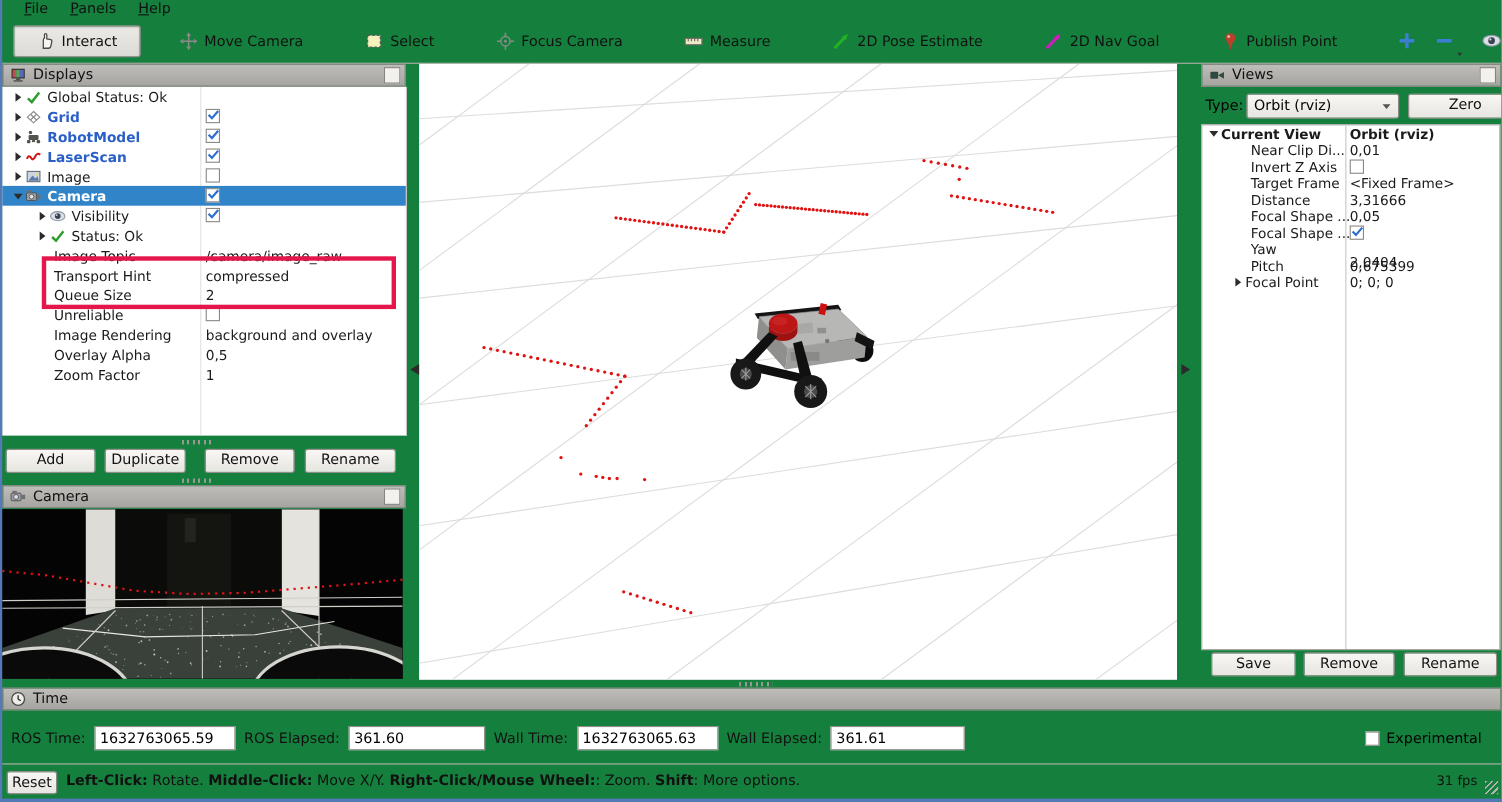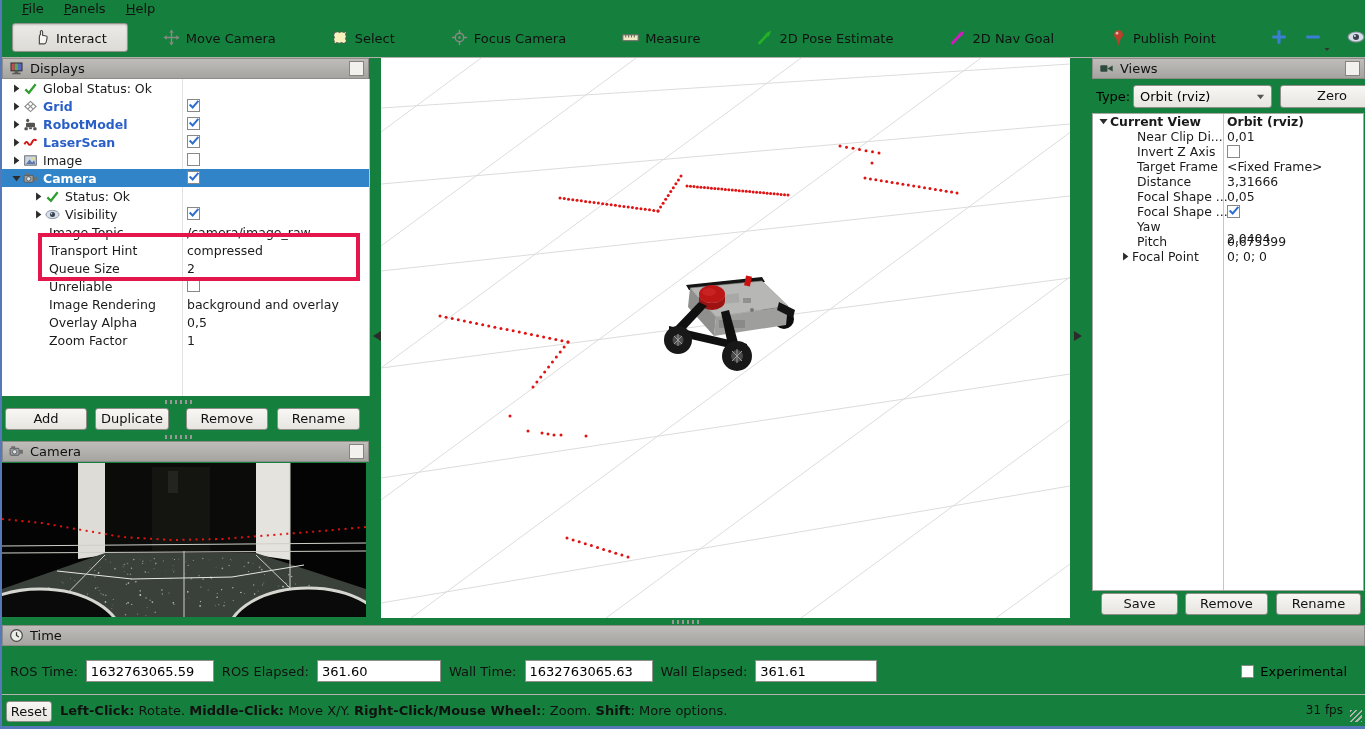--- a/index.html
+++ b/index.html
@@ -304,40 +304,40 @@
             <path d="M3 8.5 L6.5 12 L13 4.5" stroke="#2f6fd0" stroke-width="2.3" fill="none"></path>
           </svg>
         </span>
       </div>
       <div class="trow">
         <span class="spacer" style="width: 30px;"></span>
         <span class="exp"><svg width="100%" height="100%" viewBox="0 0 16 16">
             <polygon points="5,3 11.5,8 5,13" fill="#2b2b2b"></polygon>
           </svg></span>
         <span class="ricon"><svg width="100%" height="100%" viewBox="0 0 16 16">
-            <path d="M2.5 9 L6.3 12.6 L13.5 3.4" stroke="#2e9e2e" stroke-width="2.4" fill="none"></path>
-          </svg></span>
-        <span class="rlabel">Status: Ok</span>
-      </div>
-      <div class="trow">
-        <span class="spacer" style="width: 30px;"></span>
-        <span class="exp"><svg width="100%" height="100%" viewBox="0 0 16 16">
-            <polygon points="5,3 11.5,8 5,13" fill="#2b2b2b"></polygon>
-          </svg></span>
-        <span class="ricon"><svg width="100%" height="100%" viewBox="0 0 16 16">
             <ellipse cx="8" cy="8" rx="7" ry="4.4" fill="#d9dfe8" stroke="#8a94a2" stroke-width="1"></ellipse>
             <circle cx="8" cy="8" r="2.7" fill="#3a4250"></circle>
             <circle cx="7" cy="7" r="0.9" fill="#cfd6e0"></circle>
           </svg></span>
         <span class="rlabel">Visibility</span>
         <span class="checkbox" style="left: 185px; top: 2px;">
           <svg width="100%" height="100%" viewBox="0 0 16 16">
             <path d="M3 8.5 L6.5 12 L13 4.5" stroke="#2f6fd0" stroke-width="2.3" fill="none"></path>
           </svg>
         </span>
+      </div>
+      <div class="trow">
+        <span class="spacer" style="width: 30px;"></span>
+        <span class="exp"><svg width="100%" height="100%" viewBox="0 0 16 16">
+            <polygon points="5,3 11.5,8 5,13" fill="#2b2b2b"></polygon>
+          </svg></span>
+        <span class="ricon"><svg width="100%" height="100%" viewBox="0 0 16 16">
+            <path d="M2.5 9 L6.3 12.6 L13.5 3.4" stroke="#2e9e2e" stroke-width="2.4" fill="none"></path>
+          </svg></span>
+        <span class="rlabel">Status: Ok</span>
       </div>
       <div class="trow">
         <span class="spacer" style="width: 47px;"></span>
         <span class="rlabel">Image Topic</span>
         <span class="rvalue" style="left: 185px;">/camera/image_raw</span>
       </div>
       <div class="trow">
         <span class="spacer" style="width: 47px;"></span>
         <span class="rlabel">Transport Hint</span>
         <span class="rvalue" style="left: 185px;">compressed</span>

